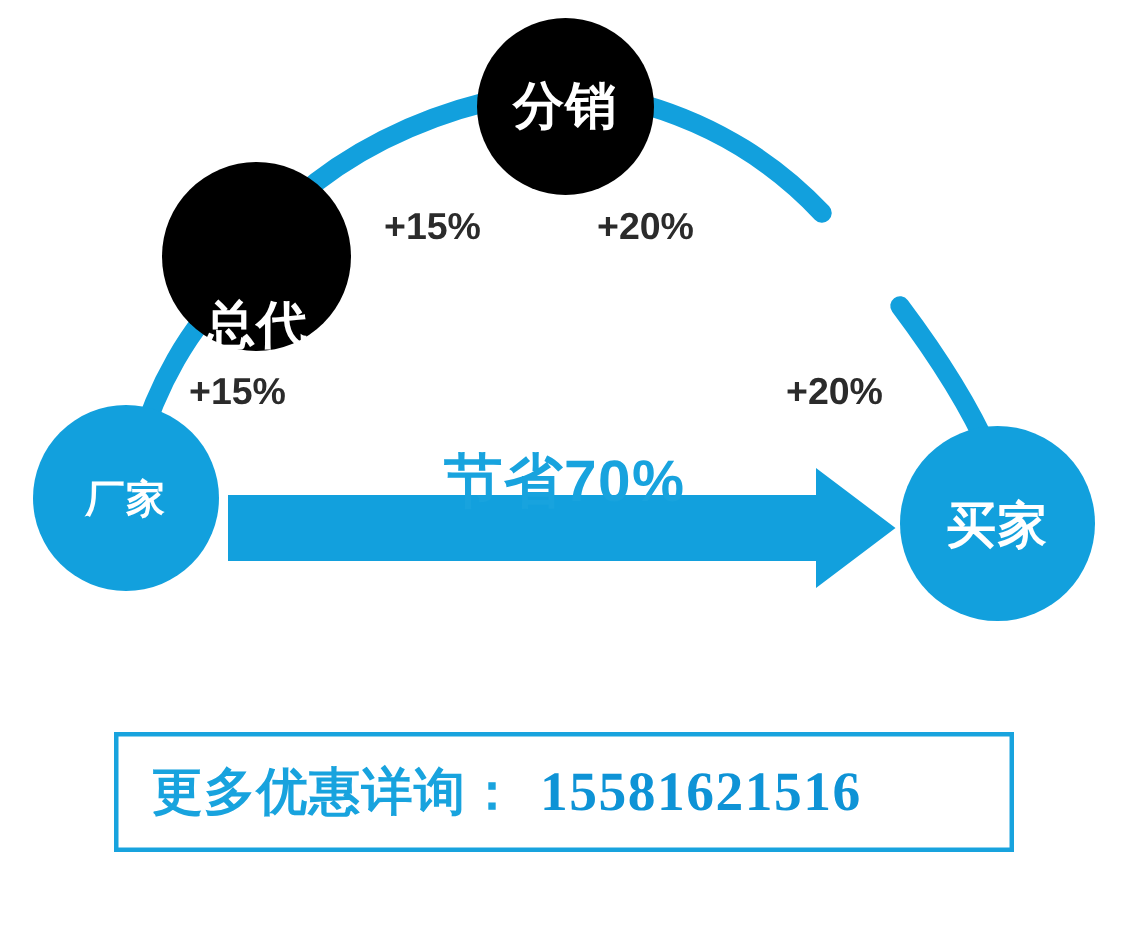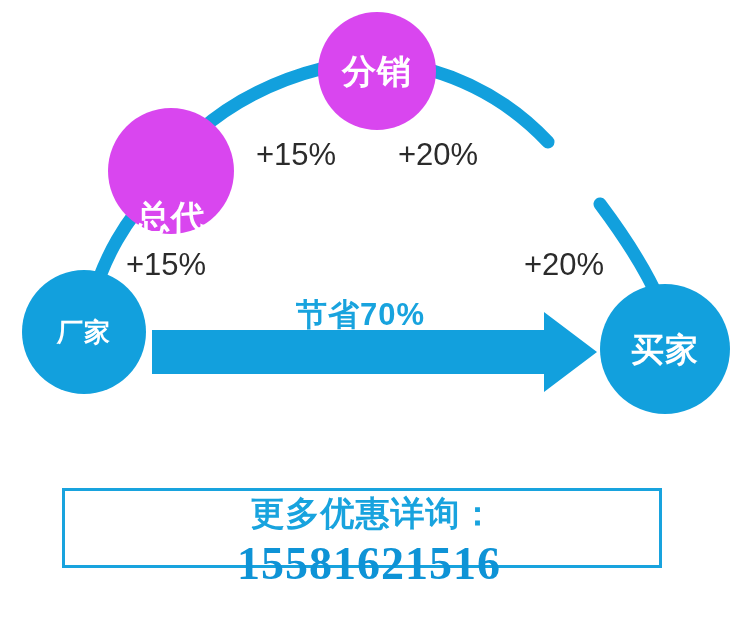--- a/index.html
+++ b/index.html
@@ -32,21 +32,21 @@
     display: flex;
     align-items: center;
     justify-content: center;
     color: #ffffff;
     font-weight: bold;
     letter-spacing: 1px;
     text-align: center;
     line-height: 1;
     z-index: 5;
   }
-  .node-dark { background: #d946ef; }
+  .node-dark { background: #000000; }
   .node-blue { background: #12a0dd; }
 
   .node-fenxiao {
     left: 318px; top: 12px;
     width: 118px; height: 118px;
     font-size: 34px;
   }
   .node-zongdai {
     left: 108px; top: 108px;
     width: 126px; height: 126px;
@@ -66,22 +66,22 @@
   .node-maijia {
     left: 600px; top: 284px;
     width: 130px; height: 130px;
     font-size: 33px;
   }
 
   
   .pct {
     position: absolute;
     color: #2b2b2b;
-    font-size: 31px;
-    font-weight: 400;
+    font-size: 25px;
+    font-weight: 700;
     letter-spacing: 0px;
     white-space: nowrap;
     z-index: 6;
   }
   .pct-a { left: 256px; top: 137px; }
   .pct-b { left: 398px; top: 137px; }
   .pct-c { left: 126px; top: 247px; }
   .pct-d { left: 524px; top: 247px; }
 
   
@@ -95,57 +95,56 @@
   
   .blue-text {
     position: absolute;
     color: #18a3de;
     font-weight: bold;
     white-space: nowrap;
     z-index: 6;
   }
   #save-pct {
     left: 296px; top: 294px;
-    font-size: 31px;
+    font-size: 39px;
     letter-spacing: 1px;
   }
   #tagline {
     left: 249px; top: 386px;
     font-size: 33px;
     line-height: 1.12;
     letter-spacing: 1px;
     z-index: 6;
     text-align: left;
   }
   #tagline div { white-space: nowrap; }
 
   
   #contact-box {
     position: absolute;
-    left: 62px; top: 488px;
+    left: 76px; top: 488px;
     width: 600px; height: 80px;
     border: 3px solid #18a3de;
     box-sizing: border-box;
     display: flex;
     align-items: center;
     z-index: 6;
-    flex-direction: column;
   }
   #contact-label {
     color: #18a3de;
     font-size: 34px;
     font-weight: bold;
     letter-spacing: 1px;
     margin-left: 22px;
     white-space: nowrap;
   }
   #contact-phone {
     color: #0e93d6;
     font-family: "Liberation Serif", "DejaVu Serif", serif;
-    font-size: 46px;
+    font-size: 37px;
     font-weight: bold;
     letter-spacing: 1px;
     margin-left: 14px;
     white-space: nowrap;
   }
 </style>
 </head>
 <body>
 
 <div id="stage">

